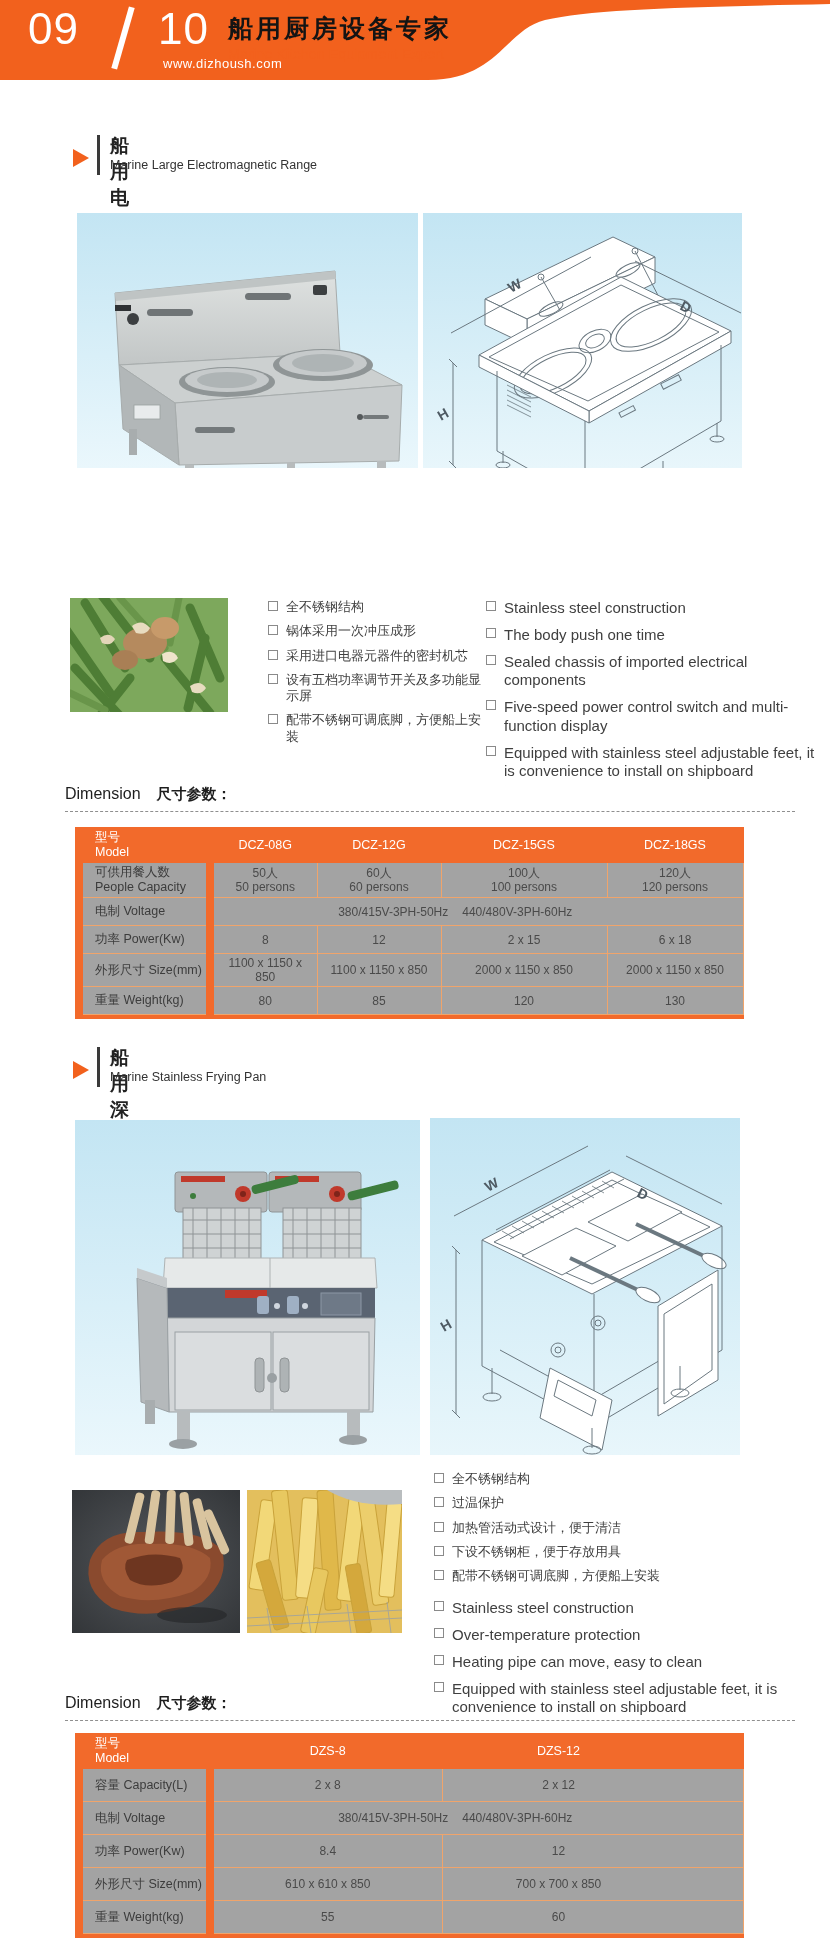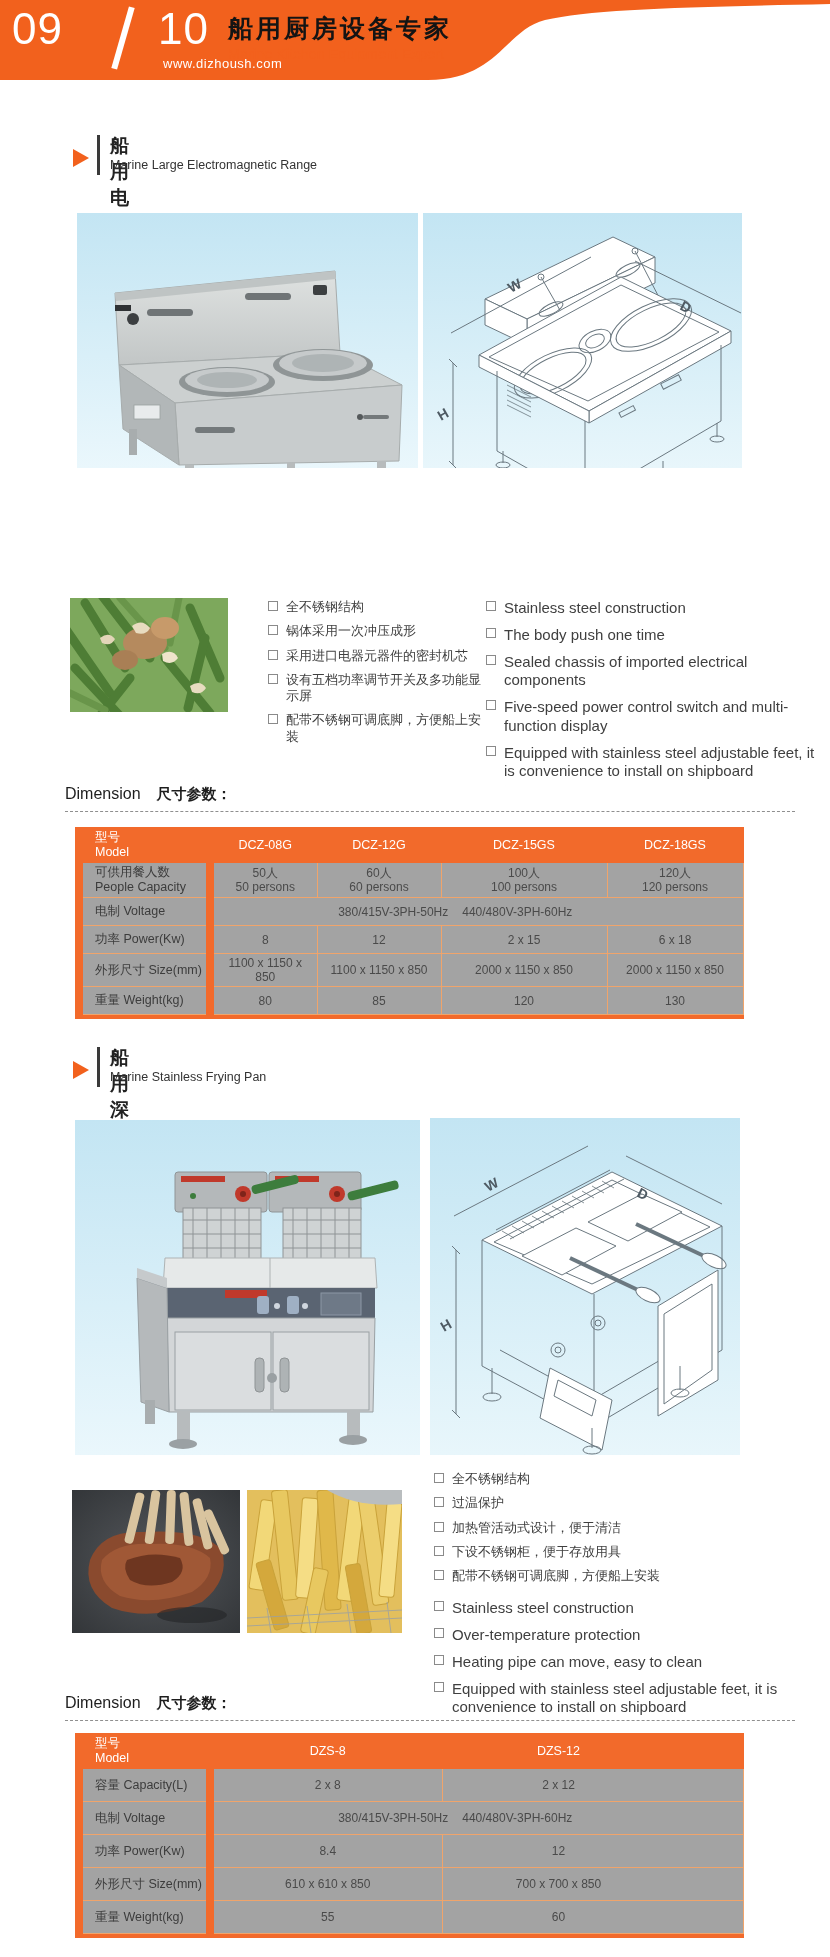--- a/index.html
+++ b/index.html
@@ -3,21 +3,21 @@
 <meta charset="utf-8">
 <style>
   * { box-sizing: border-box; margin: 0; padding: 0; }
   body { background: #fff; font-family: "Liberation Sans", sans-serif; }
   #page { position: relative; width: 830px; height: 1957px; background: #fff; overflow: hidden; margin: 0 auto; }
 
   
   .header { position: absolute; left: 0; top: 0; width: 830px; height: 80px; }
   .header svg.swoosh { position: absolute; left: 0; top: 0; }
   .pg-num { position: absolute; top: 4px; color: #fff; font-size: 44px; font-weight: 400; letter-spacing: 1px; }
-  .pg-left { left: 12px; }
+  .pg-left { left: 28px; }
   .pg-right { left: 158px; }
   .pg-slash { position: absolute; left: 120px; top: 6px; width: 6px; height: 64px; background: #fff; transform: rotate(16deg); }
   .site-url { position: absolute; left: 163px; top: 56px; color: #fff; font-size: 13px; letter-spacing: 0.5px; }
   .hd-title-zh { position: absolute; left: 228px; top: 12px; font-size: 25px; font-weight: bold; letter-spacing: 3px; color: #141414; }
   .hd-title-en { position: absolute; left: 228px; top: 46px; font-size: 14.5px; color: #F2611D; }
 
   
   .sec-head { position: absolute; left: 73px; height: 50px; }
   .sec-tri { position: absolute; left: 0; top: 14px; width: 0; height: 0; border-left: 16px solid #F2611D; border-top: 9px solid transparent; border-bottom: 9px solid transparent; }
   .sec-bar { position: absolute; left: 24px; top: 0; width: 3px; height: 40px; background: #3a3a3a; }

